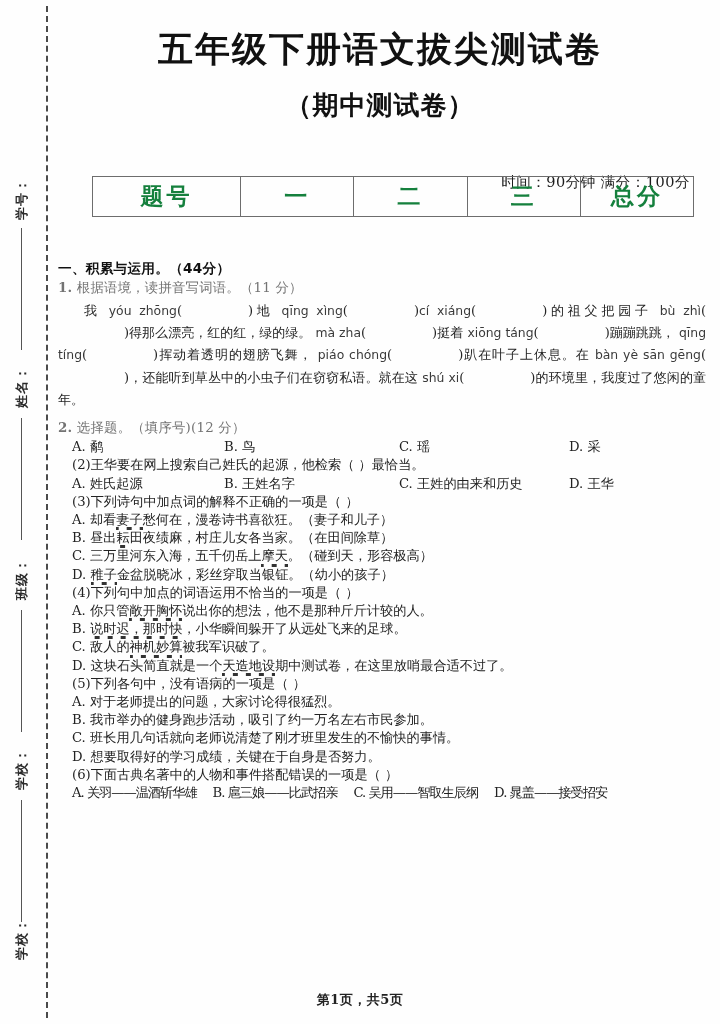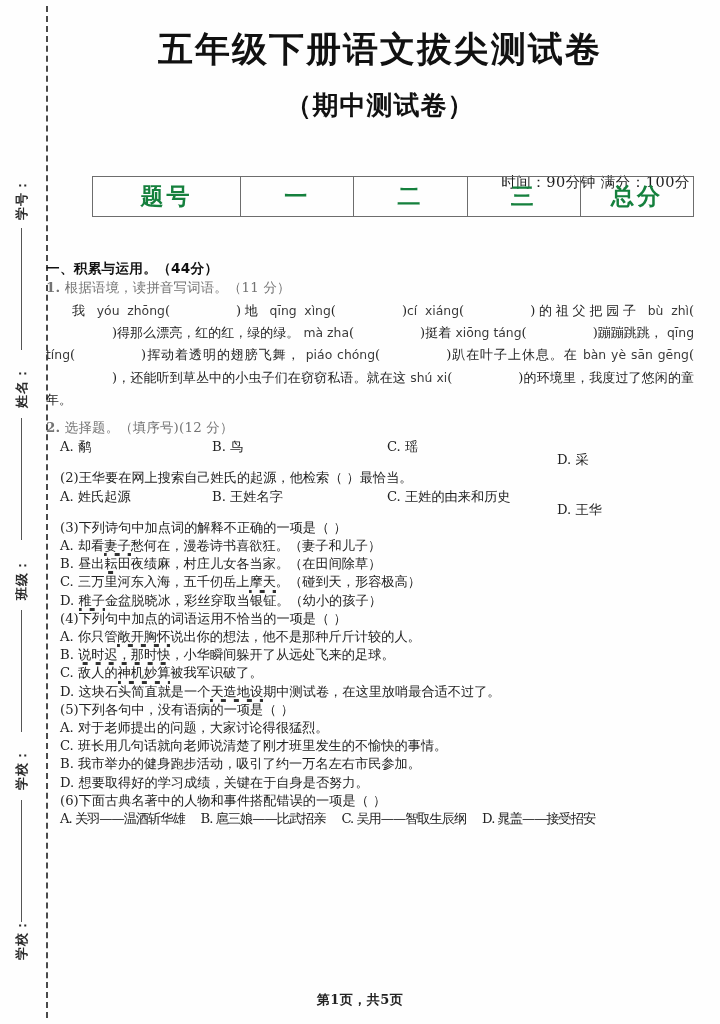--- a/index.html
+++ b/index.html
@@ -120,21 +120,21 @@
     font-size: 23px;
     font-weight: 700;
     color: #15803d;
     letter-spacing: 3px;
   }
   .score-table td.head-cell { width: 148px; }
 
   
   .content {
     position: absolute;
-    left: 46px;
+    left: 58px;
     top: 262px;
     width: 648px;
     font-size: 13.2px;
     line-height: 1.0;
     color: #262626;
   }
   .sec-title {
     font-family: "DejaVu Sans", "Liberation Sans", sans-serif;
     font-size: 13.6px;
     font-weight: 700;
@@ -180,21 +180,21 @@
     font-size: 13.2px;
     margin: 0 0 5px 0;
     padding-left: 14px;
     display: flex;
     color: #222;
   }
   .opts-row.wide > span { flex: 0 0 auto; }
   .opt-a { width: 152px; }
   .opt-b { width: 175px; }
   .opt-c { width: 170px; }
-  .opt-d { width: auto; margin-top: 13px; }
+  .opt-d { width: auto; }
   .opt-list-line {
     font-family: "DejaVu Serif", "Liberation Serif", serif;
     font-size: 13.2px;
     margin: 0 0 5px 0;
     padding-left: 14px;
     color: #222;
   }
   .opt-inline { margin-right: 16px; display: inline-block; }
   .emph {
     position: relative;
@@ -345,24 +345,24 @@
     </div>
     <div class="opt-list-line">
       <span>D. </span><span>这块石头简直就是一个</span><span class="emph">天造地设</span><span>期中测试卷，在这里放哨最合适不过了。</span>
     </div>
 
     <div class="sub-q">(5)下列各句中，没有语病的一项是（      ）</div>
     <div class="opt-list-line">
       <span>A. </span><span>对于老师提出的问题，大家讨论得很猛烈。</span>
     </div>
     <div class="opt-list-line">
+      <span>B. </span><span>我市举办的健身跑步活动，吸引了约一万名左右市民参加。</span>
+    </div>
+    <div class="opt-list-line">
       <span>C. </span><span>班长用几句话就向老师说清楚了刚才班里发生的不愉快的事情。</span>
-    </div>
-    <div class="opt-list-line">
-      <span>B. </span><span>我市举办的健身跑步活动，吸引了约一万名左右市民参加。</span>
     </div>
     <div class="opt-list-line">
       <span>D. </span><span>想要取得好的学习成绩，关键在于自身是否努力。</span>
     </div>
 
     <div class="sub-q">(6)下面古典名著中的人物和事件搭配错误的一项是（      ）</div>
     <div class="opt-list-line dash-cn">
       <span class="opt-inline">A. 关羽——温酒斩华雄</span><span class="opt-inline">B. 扈三娘——比武招亲</span><span class="opt-inline">C. 吴用——智取生辰纲</span><span class="opt-inline">D. 晁盖——接受招安</span>
     </div>
 

